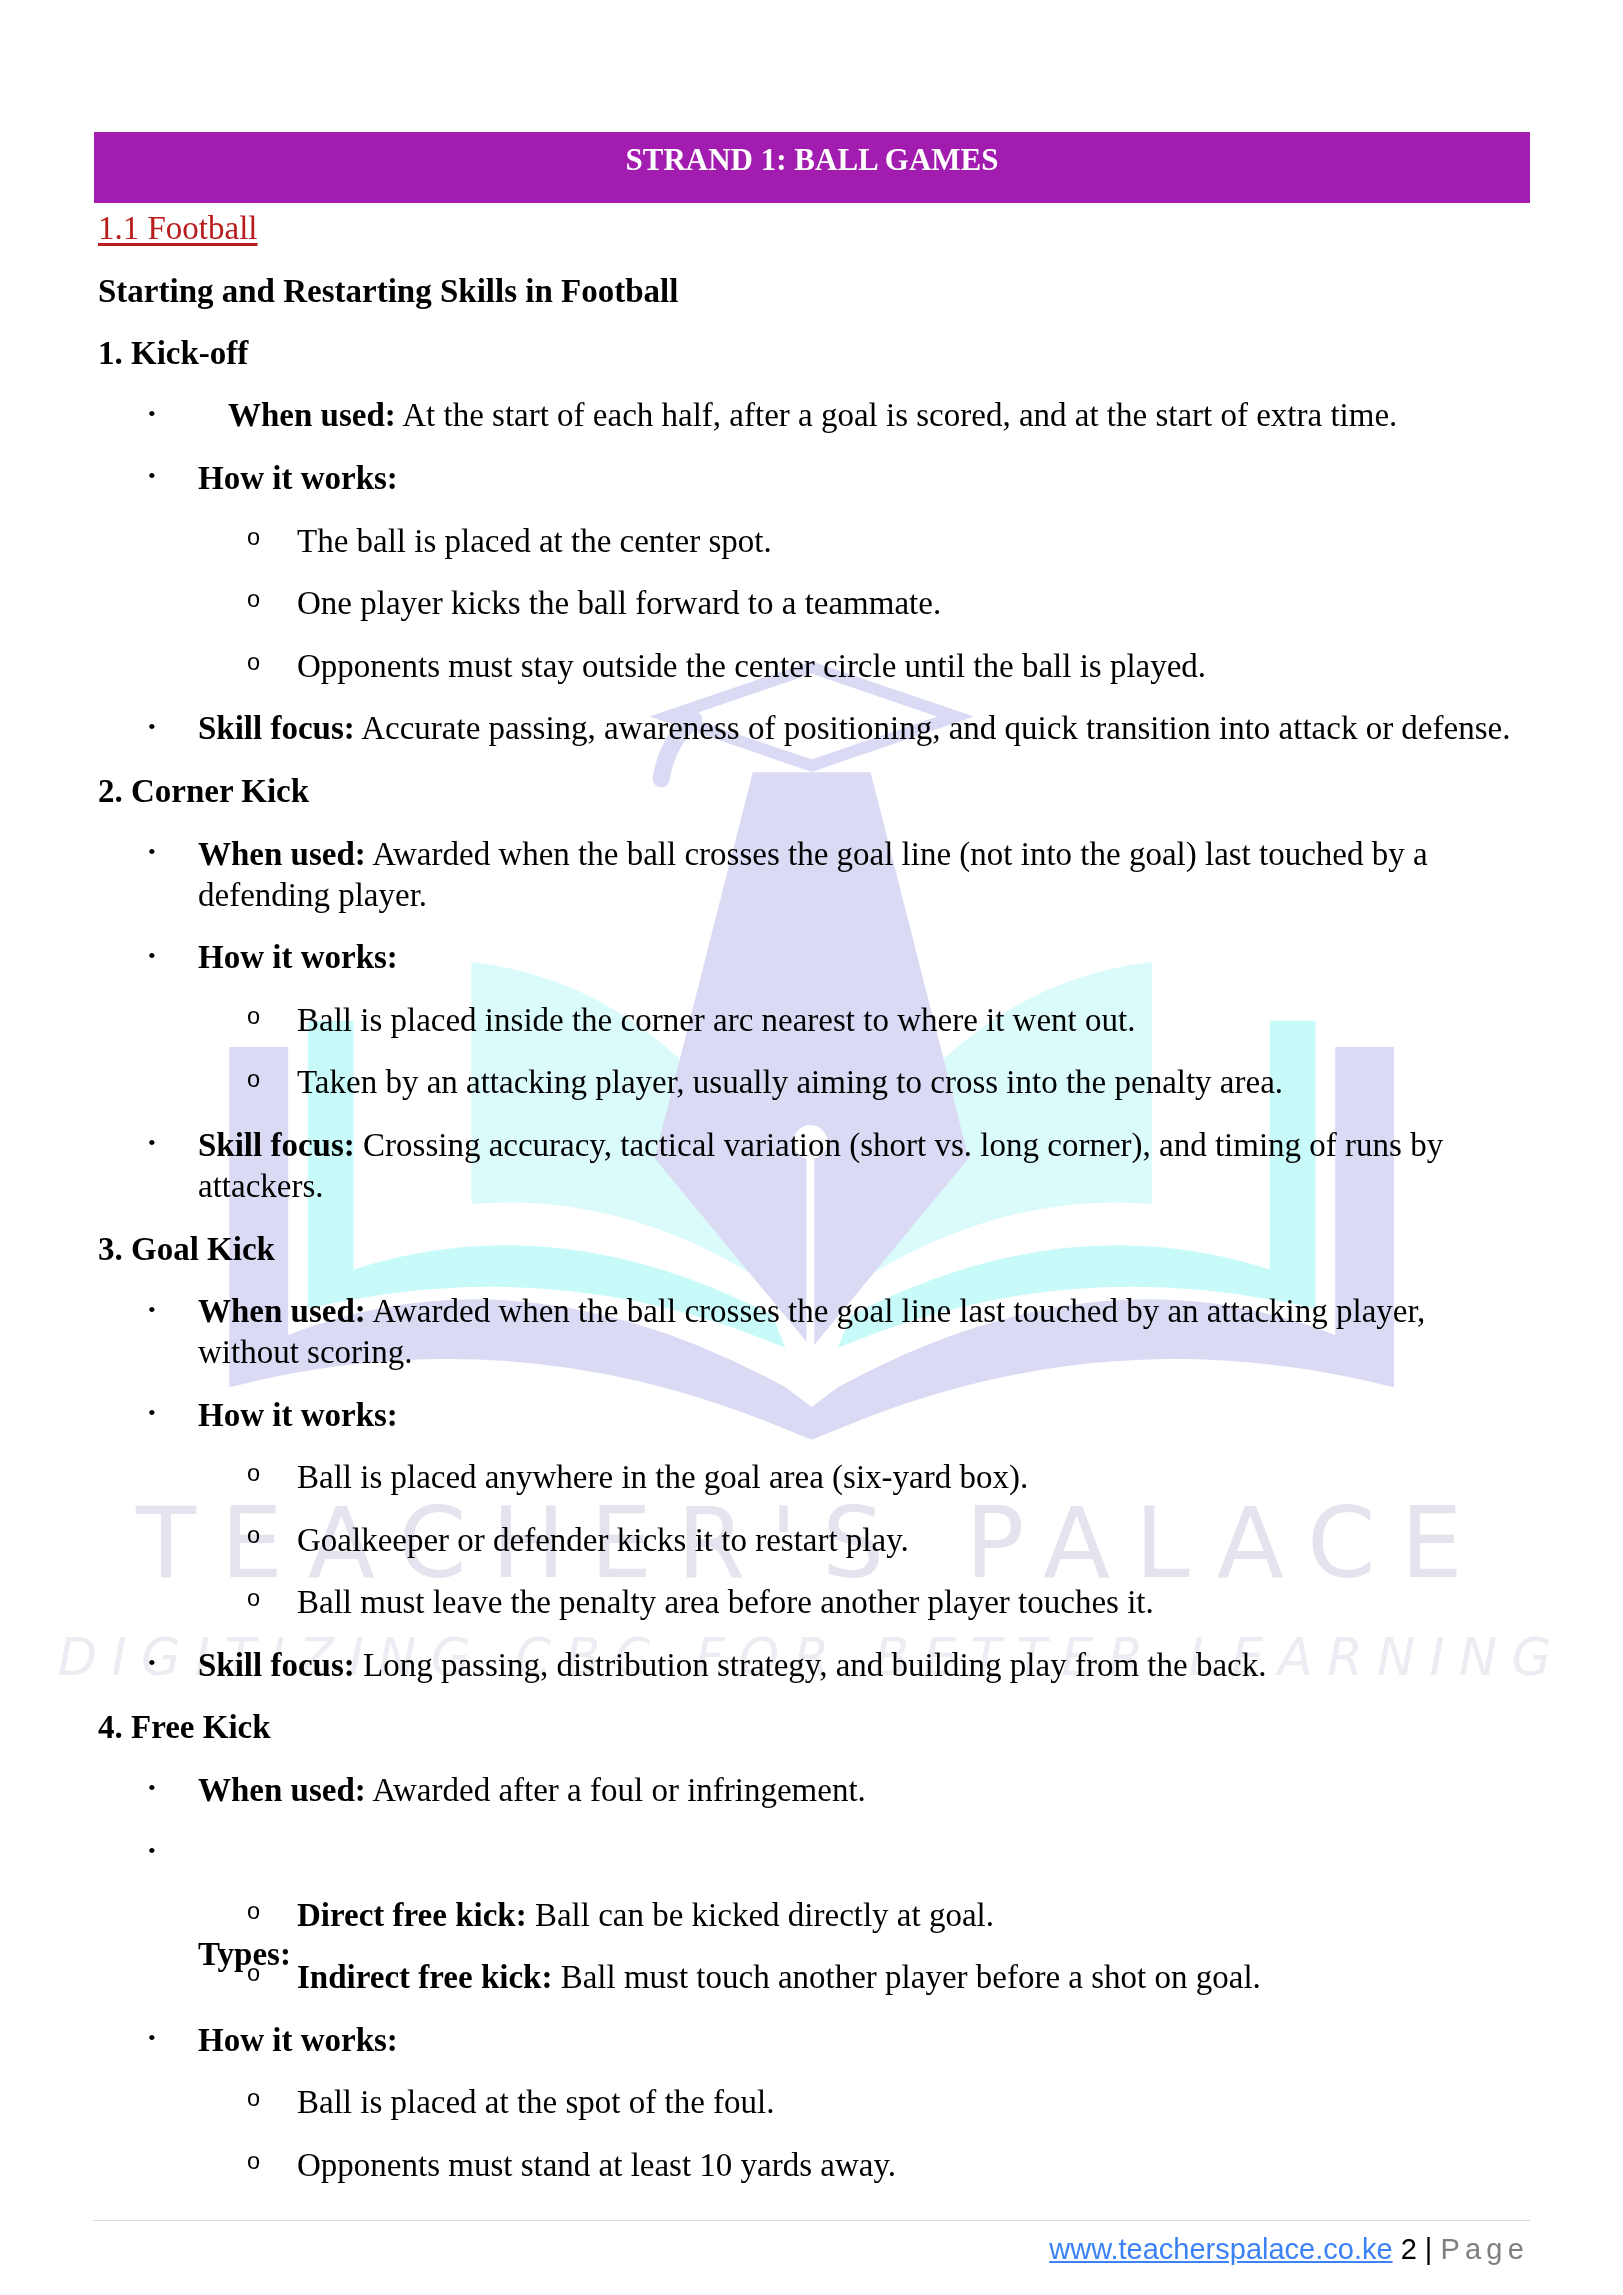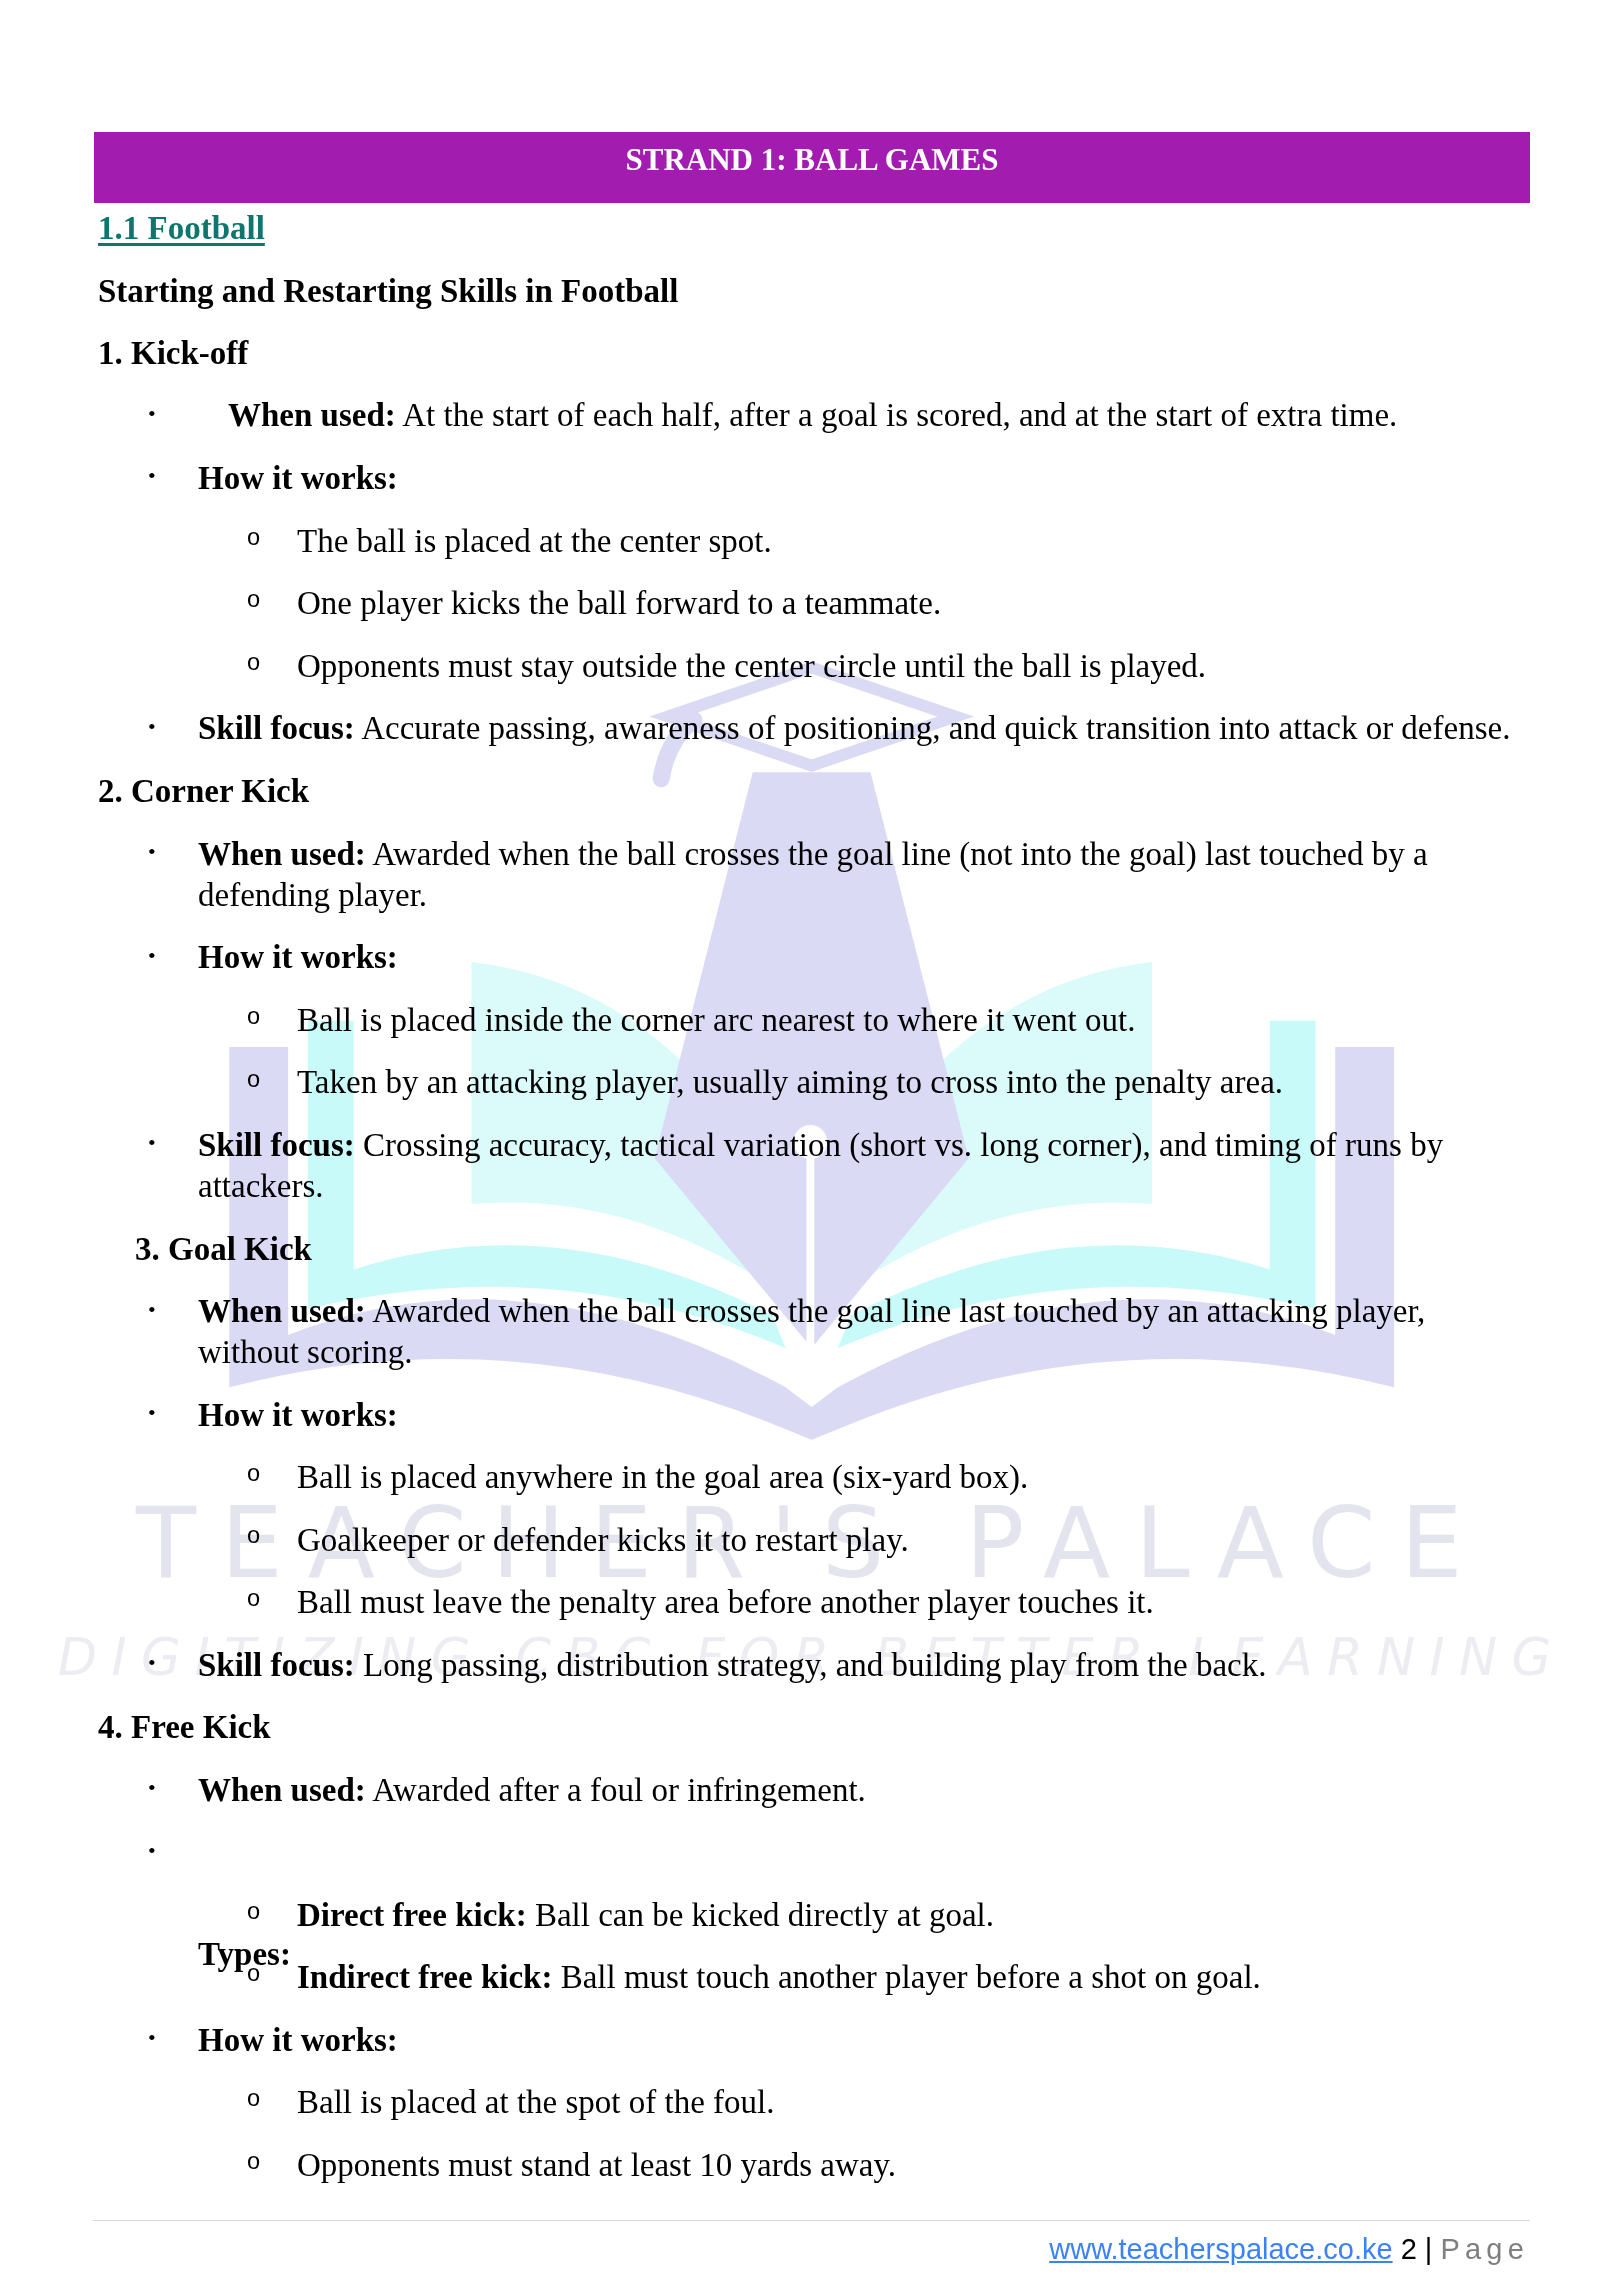--- a/index.html
+++ b/index.html
@@ -3,21 +3,21 @@
 <meta charset="utf-8">
 <style>
   html, body { margin: 0; padding: 0; background: #ffffff; }
   body { width: 1624px; height: 2295px; position: relative; overflow: hidden;
          font-family: "Liberation Serif", "DejaVu Serif", serif; color: #000; }
   .watermark { position: absolute; left: 0; top: 0; width: 1624px; height: 2295px; pointer-events: none; }
   .title-bar { position: absolute; left: 94px; top: 132px; width: 1436px; height: 71px;
                background: #a21caf; color: #fff; font-weight: bold; font-size: 31px;
                text-align: center; line-height: 55px; }
   .line { position: absolute; left: 98px; font-size: 33px; line-height: 41px; white-space: nowrap; }
-  .section-link { color: #0f766e; font-weight: bold; text-decoration: underline; text-decoration-thickness: 2.6px; text-underline-offset: 3.9px; }
+  .section-link { color: #b91c1c; font-weight: normal; text-decoration: underline; text-decoration-thickness: 2.6px; text-underline-offset: 3.9px; }
   .bold { font-weight: bold; }
   .b1 { position: absolute; left: 148px; font-size: 22px; }
   .b2 { position: absolute; left: 247px; font-size: 23.6px; font-family: "Liberation Sans", sans-serif; }
   .t1 { left: 198px; }
   .t2 { left: 297px; }
   .wrap { position: absolute; left: 198px; font-size: 33px; line-height: 41px; width: 1335px; }
   .footer-rule { position: absolute; left: 93px; top: 2220px; width: 1437px; height: 1.3px; background: #d9d9d9; }
   .footer { position: absolute; right: 95px; top: 2231px; font-family: "Liberation Sans", sans-serif; font-size: 29px; line-height: 37px; }
   .footer a { color: #3b82f6; text-decoration: underline; }
   .footer .page-num { color: #000; }
@@ -77,21 +77,21 @@
 <div class="wrap" style="top:834px;"><span class="bold">When used:</span><span> Awarded when the ball crosses the goal line (not into the goal) last touched by a defending player.</span></div>
 <span class="b1" style="top:943px;">•</span>
 <div class="line t1 bold" style="top:937px;">How it works:</div>
 <span class="b2" style="top:1003px;">o</span>
 <div class="line t2" style="top:1000px;">Ball is placed inside the corner arc nearest to where it went out.</div>
 <span class="b2" style="top:1066px;">o</span>
 <div class="line t2" style="top:1062px;">Taken by an attacking player, usually aiming to cross into the penalty area.</div>
 <span class="b1" style="top:1130px;">•</span>
 <div class="wrap" style="top:1125px;"><span class="bold">Skill focus:</span><span> Crossing accuracy, tactical variation (short vs. long corner), and timing of runs by attackers.</span></div>
 
-<div class="line bold" style="top:1229px;margin-left:37px;">3. Goal Kick</div>
+<div class="line bold" style="top:1229px;">3. Goal Kick</div>
 <span class="b1" style="top:1297px;">•</span>
 <div class="wrap" style="top:1291px;"><span class="bold">When used:</span><span> Awarded when the ball crosses the goal line last touched by an attacking player, without scoring.</span></div>
 <span class="b1" style="top:1400px;">•</span>
 <div class="line t1 bold" style="top:1395px;">How it works:</div>
 <span class="b2" style="top:1460px;">o</span>
 <div class="line t2" style="top:1457px;">Ball is placed anywhere in the goal area (six-yard box).</div>
 <span class="b2" style="top:1522px;">o</span>
 <div class="line t2" style="top:1520px;">Goalkeeper or defender kicks it to restart play.</div>
 <span class="b2" style="top:1585px;">o</span>
 <div class="line t2" style="top:1582px;">Ball must leave the penalty area before another player touches it.</div>

